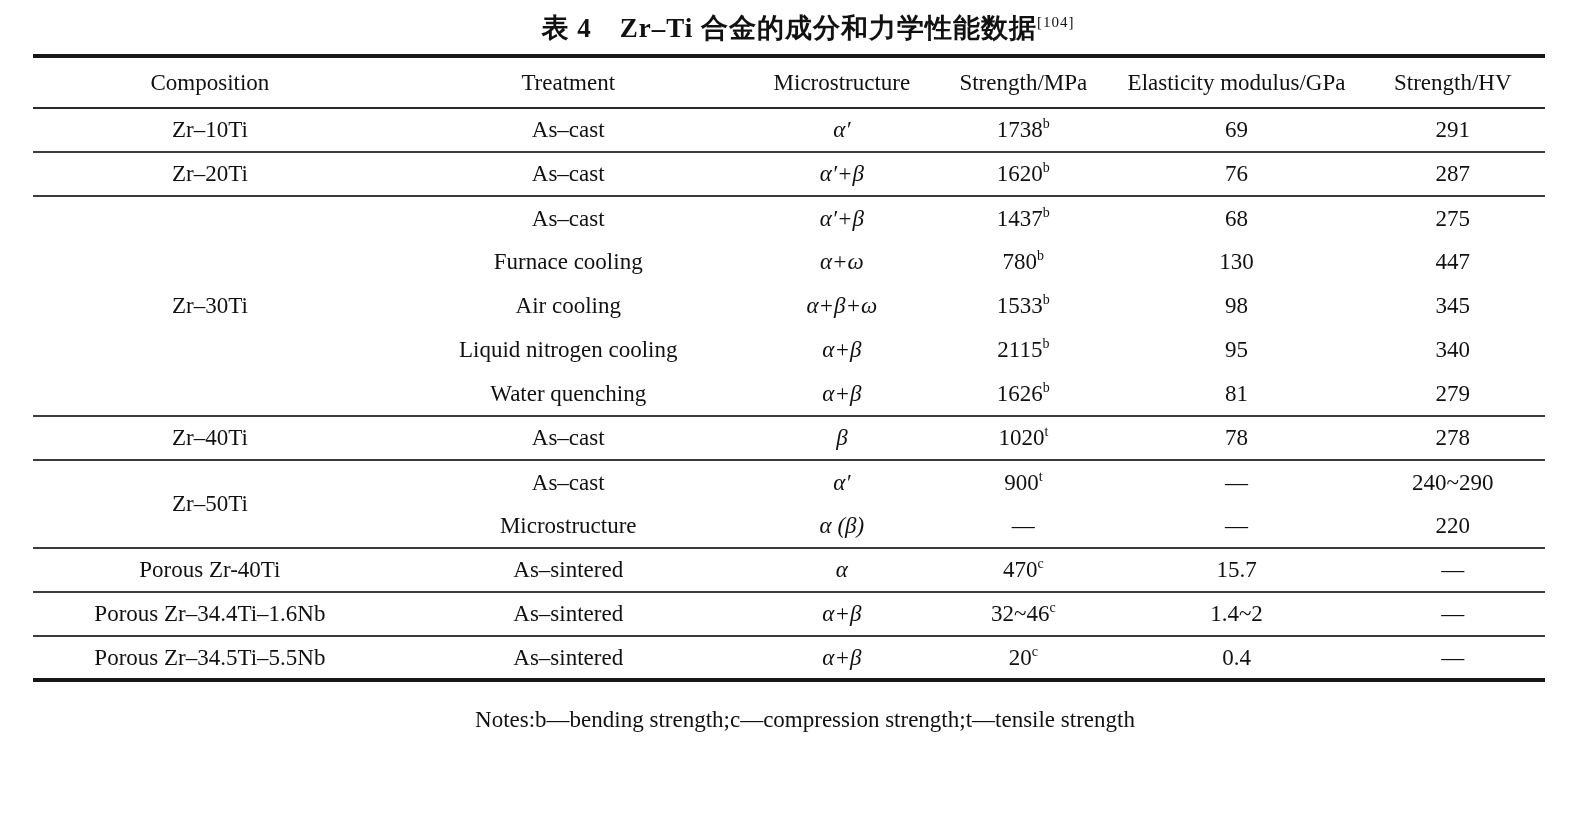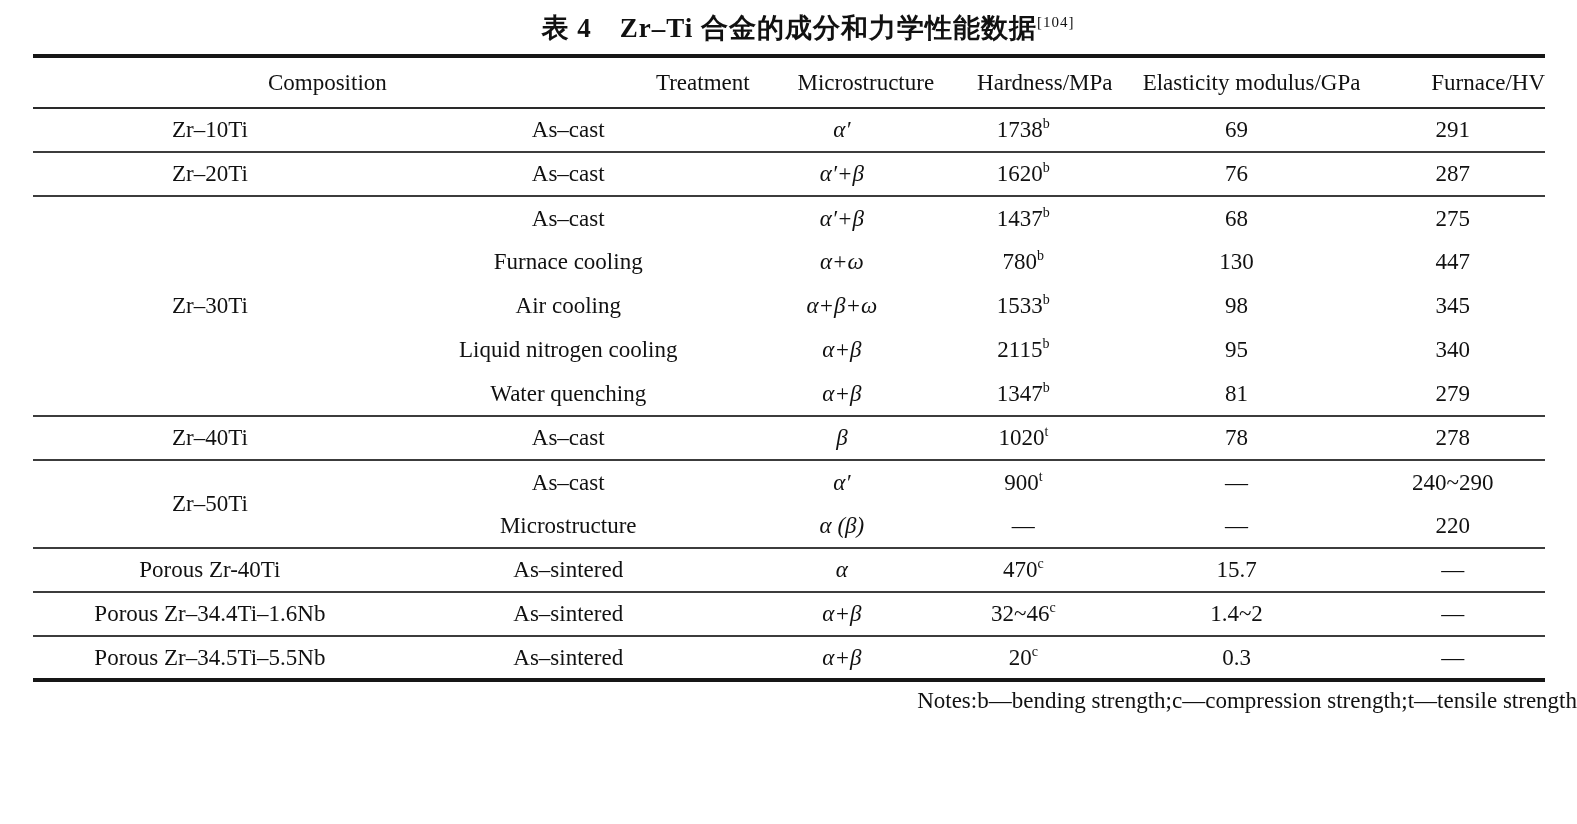--- a/index.html
+++ b/index.html
@@ -47,21 +47,21 @@
   table.alloy col.c-comp   { width: 23.4%; }
   table.alloy col.c-treat  { width: 24.0%; }
   table.alloy col.c-micro  { width: 12.2%; }
   table.alloy col.c-stren  { width: 11.8%; }
   table.alloy col.c-elast  { width: 16.4%; }
   table.alloy col.c-hard   { width: 12.2%; }
 
   table.alloy thead th {
     height: 52px;
     font-weight: normal;
-    text-align: right;
+    text-align: center;
     vertical-align: middle;
     border-top: 4px solid #161616;
     border-bottom: 2px solid #2a2a2a;
   }
   table.alloy td {
     height: 44px;
     text-align: center;
     vertical-align: middle;
   }
   table.alloy tbody tr.group-start td { border-top: 2px solid #3c3c3c; }
@@ -69,23 +69,23 @@
 
   td.micro { font-style: italic; }
   td sup, .notes sup {
     font-size: 14px;
     line-height: 0;
     vertical-align: super;
   }
 
   .notes {
     margin-left: 33px;
-    margin-top: 6px;
+    margin-top: 25px;
     font-size: 23px;
-    text-align: right;
+    text-align: center;
   }
 </style>
 </head>
 <body>
 
 <div class="page">
 
   <div class="caption-zh">
     <span>表 4　Zr–Ti 合金的成分和力学性能数据</span><sup>[104]</sup>
   </div>
@@ -98,23 +98,23 @@
         <col class="c-micro">
       <col class="c-stren">
         <col class="c-elast">
         <col class="c-hard">
     </colgroup>
     <thead>
       <tr>
         <th>Composition</th>
         <th>Treatment</th>
         <th>Microstructure</th>
-        <th>Hardness/MPa</th>
+        <th>Strength/MPa</th>
         <th>Elasticity modulus/GPa</th>
-        <th>Furnace/HV</th>
+        <th>Strength/HV</th>
       </tr>
     </thead>
     <tbody>
 
       <tr>
         <td>Zr–10Ti</td>
         <td>As–cast</td>
         <td class="micro">α′</td>
         <td><span>1738</span><sup>b</sup></td>
         <td>69</td>
@@ -155,21 +155,21 @@
       <tr>
         <td>Liquid nitrogen cooling</td>
         <td class="micro">α+β</td>
         <td><span>2115</span><sup>b</sup></td>
         <td>95</td>
         <td>340</td>
       </tr>
       <tr>
         <td>Water quenching</td>
         <td class="micro">α+β</td>
-        <td><span>1347</span><sup>b</sup></td>
+        <td><span>1626</span><sup>b</sup></td>
         <td>81</td>
         <td>279</td>
       </tr>
 
       <tr class="group-start">
         <td>Zr–40Ti</td>
         <td>As–cast</td>
         <td class="micro">β</td>
         <td><span>1020</span><sup>t</sup></td>
         <td>78</td>
@@ -208,21 +208,21 @@
         <td><span>32~46</span><sup>c</sup></td>
         <td>1.4~2</td>
         <td>—</td>
       </tr>
 
       <tr class="group-start table-end">
         <td>Porous Zr–34.5Ti–5.5Nb</td>
         <td>As–sintered</td>
         <td class="micro">α+β</td>
         <td><span>20</span><sup>c</sup></td>
-        <td>0.3</td>
+        <td>0.4</td>
         <td>—</td>
       </tr>
     </tbody>
   </table>
 
   <div class="notes">Notes:b—bending strength;c—compression strength;t—tensile strength</div>
 
 </div>
 
 </body></html>

